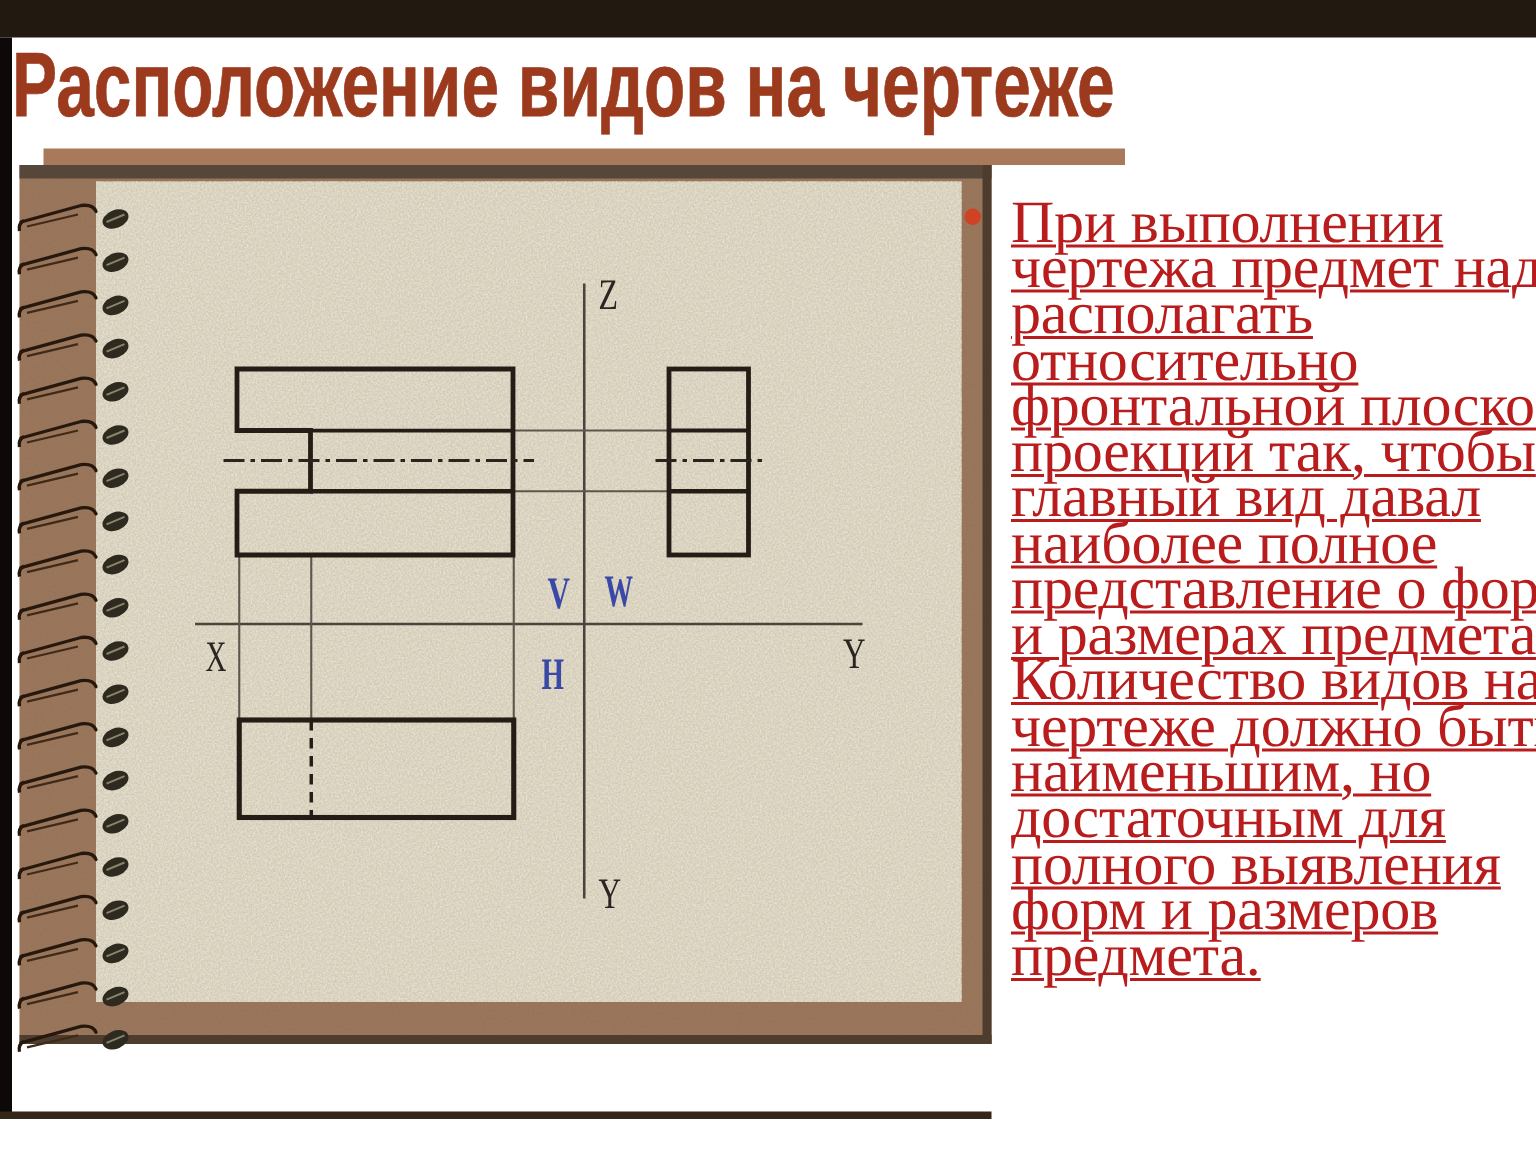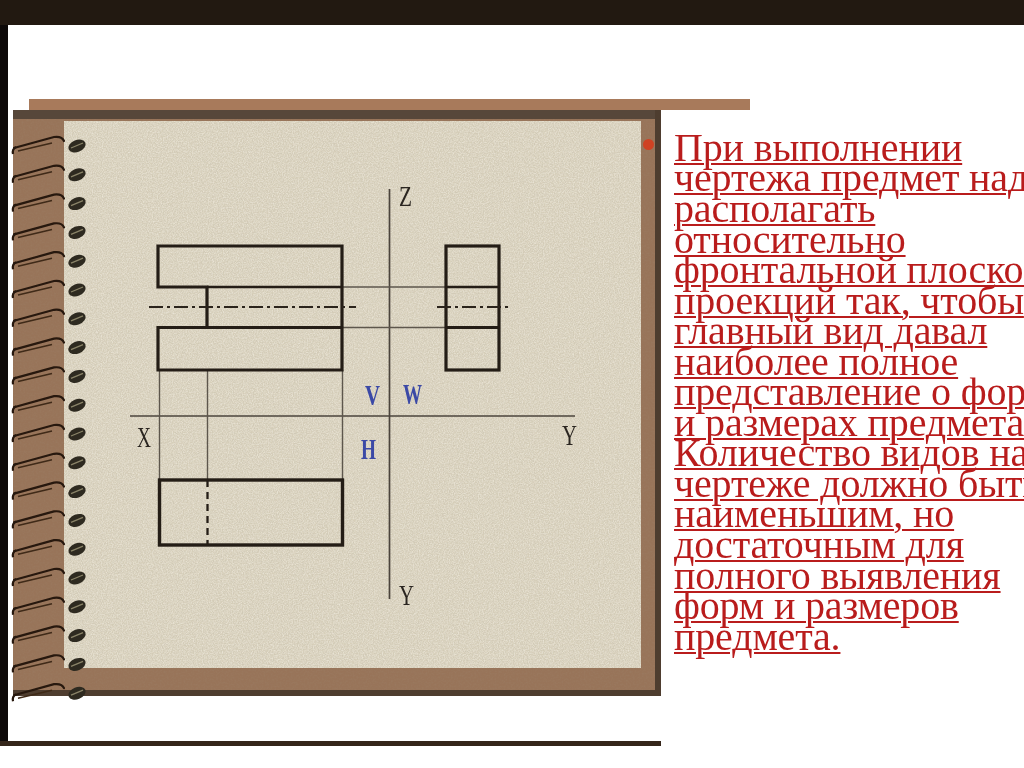--- a/index.html
+++ b/index.html
@@ -8,20 +8,25 @@
   .abs{position:absolute;}
 </style>
 </head>
 <body>
 <div id="page">
 
   <div class="abs" style="left:0;top:0;width:1024px;height:25px;background:#221911;"></div>
 
   <div class="abs" style="left:0;top:25px;width:8px;height:721px;background:#0d0908;"></div>
 
+  <div id="titlewrap" class="abs" style="left:8px;top:3px;">
+    <span id="title" style="display:inline-block;font-family:'Liberation Sans',sans-serif;
+      font-weight:bold;font-size:61px;line-height:106px;color:#9c3a1d;white-space:nowrap;
+      transform-origin:0 0;transform:scaleX(0.739);-webkit-text-stroke:0.5px #9c3a1d;">Расположение видов на чертеже</span>
+  </div>
 
   <div class="abs" style="left:29px;top:99px;width:721px;height:11px;background:#a87a5b;"></div>
 
   <svg class="abs" style="left:0;top:0;" width="1024" height="768" viewBox="0 0 1024 768">
     <defs>
       <filter id="speckledark" x="0" y="0" width="100%" height="100%">
         <feTurbulence type="fractalNoise" baseFrequency="0.75" numOctaves="2" seed="3" stitchTiles="stitch"></feTurbulence>
         <feColorMatrix type="matrix" values="0 0 0 0 0.58  0 0 0 0 0.54  0 0 0 0 0.44  1.6 0 0 0 -0.55"></feColorMatrix>
       </filter>
       <filter id="specklelight" x="0" y="0" width="100%" height="100%">

